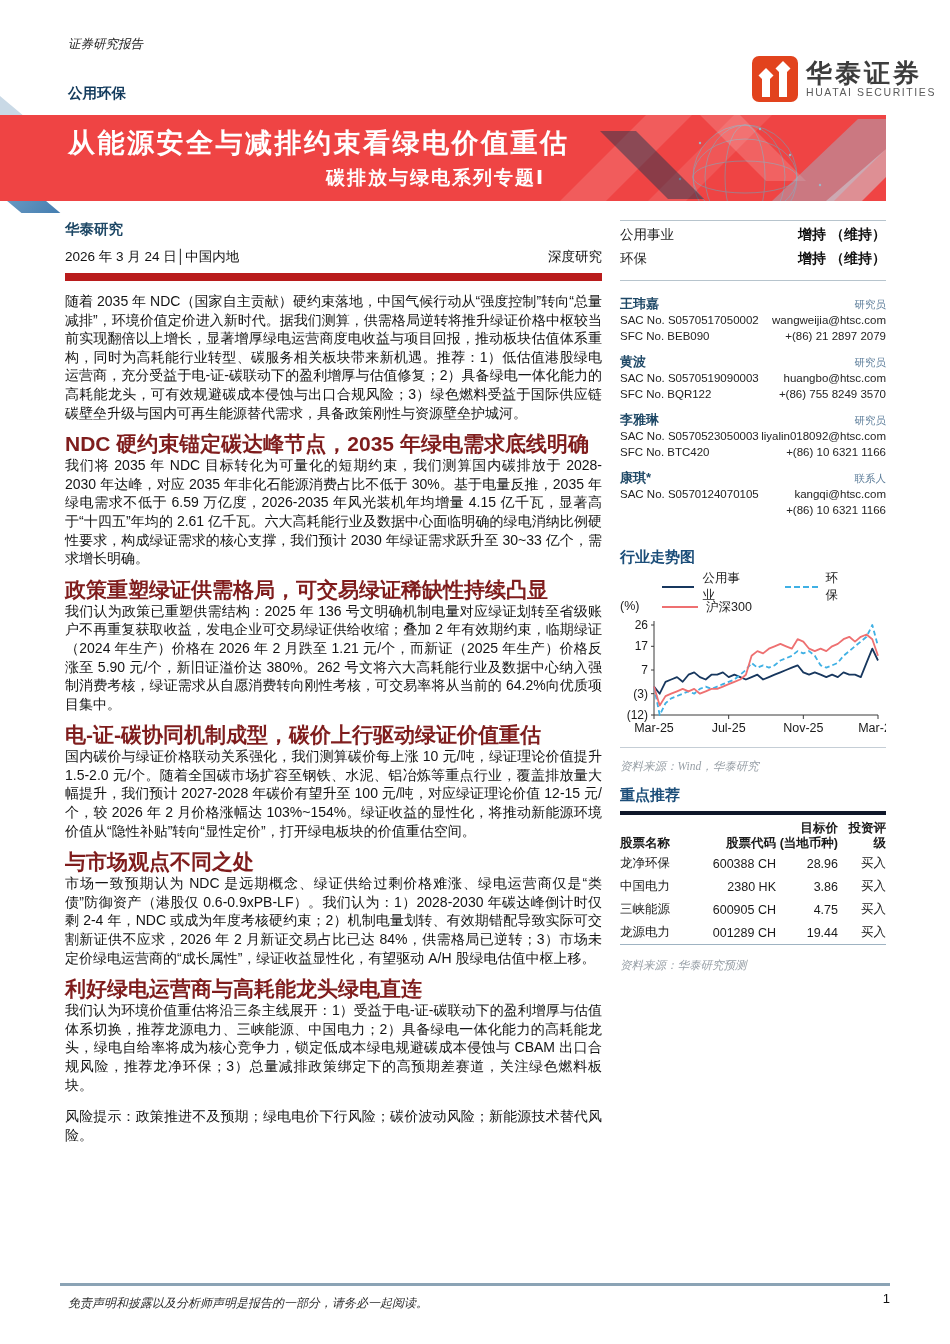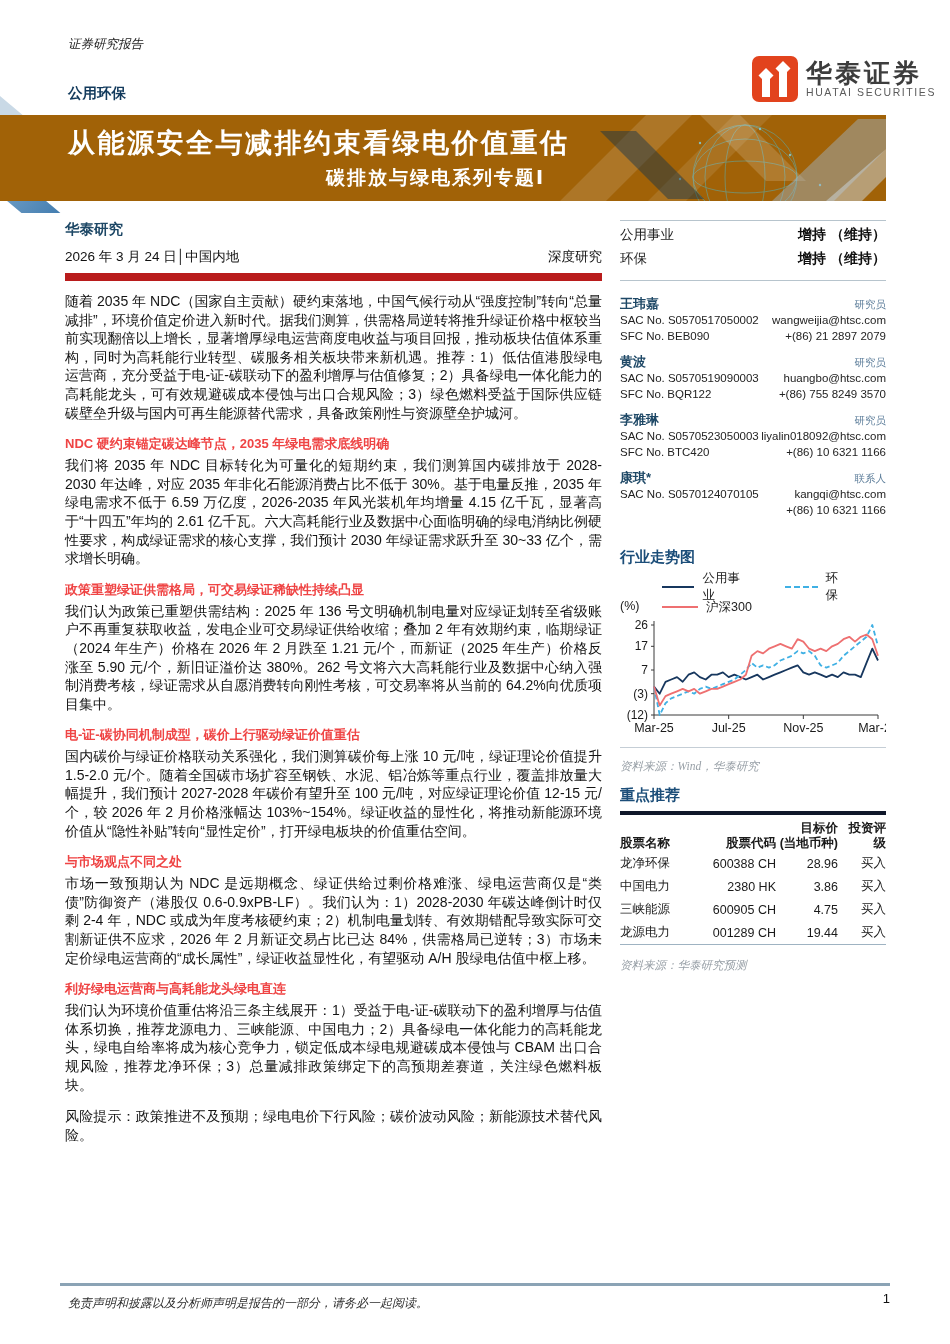--- a/index.html
+++ b/index.html
@@ -17,36 +17,36 @@
   
   .report-type{position:absolute;left:68px;top:36px;font-size:12.5px;color:#1c1c1c;
                font-family:"Liberation Serif",serif;font-style:italic;}
   .sector-tag{position:absolute;left:68px;top:84px;font-size:14.5px;font-weight:bold;color:#123a5c;}
   .logo{position:absolute;left:752px;top:56px;display:flex;align-items:center;}
   .logo-text{margin-left:8px;}
   .logo-cn{font-size:26px;font-weight:bold;color:#3d3d3d;letter-spacing:3px;line-height:26px;}
   .logo-en{font-size:10.5px;color:#5a5a5a;letter-spacing:1.6px;line-height:13px;}
 
   
-  .banner{position:absolute;left:0;top:115px;width:886px;height:86px;background:#a16207;overflow:hidden;text-align:center;}
+  .banner{position:absolute;left:0;top:115px;width:886px;height:86px;background:#ef4444;overflow:hidden;text-align:center;}
   .banner-art{position:absolute;right:0;top:0;}
   .banner-title{position:absolute;left:68px;top:10px;font-size:27px;font-weight:bold;color:#ffffff;
                 letter-spacing:2.5px;}
   .banner-subtitle{position:absolute;right:341px;top:50px;font-size:19px;font-weight:bold;color:#ffffff;
                    letter-spacing:2px;}
 
   
   .left-col{position:absolute;left:65px;top:220px;width:537px;}
   .ht-research{font-size:14.5px;font-weight:bold;color:#1e4866;margin-bottom:9px;}
   .meta-row{display:flex;justify-content:space-between;font-size:13.5px;color:#111;
             padding-bottom:7px;border-bottom:8px solid #b91c1c;}
   .para{font-size:14px;line-height:18.6px;text-align:justify;color:#141414;margin:0;}
   .abstract{margin-top:11px;}
   .section{margin-top:12px;}
-  .sec-heading{font-size:13px;font-weight:bold;color:#ef4444;line-height:19px;margin-bottom:3px;}
+  .sec-heading{font-size:21px;font-weight:bold;color:#7f1d1d;line-height:19px;margin-bottom:3px;}
   .risk{margin-top:13px;}
 
   
   .right-col{position:absolute;left:620px;top:220px;width:266px;}
   .ratings{border-top:1px solid #b7c4cd;border-bottom:1px solid #b7c4cd;padding:5px 0 6px 0;}
   .rating-row{display:flex;justify-content:space-between;align-items:baseline;height:24px;}
   .rating-name{font-size:13.5px;color:#1d1d1d;}
   .rating-val{font-size:14px;font-weight:bold;color:#0f0f0f;}
 
   .analysts{margin-top:14px;}

